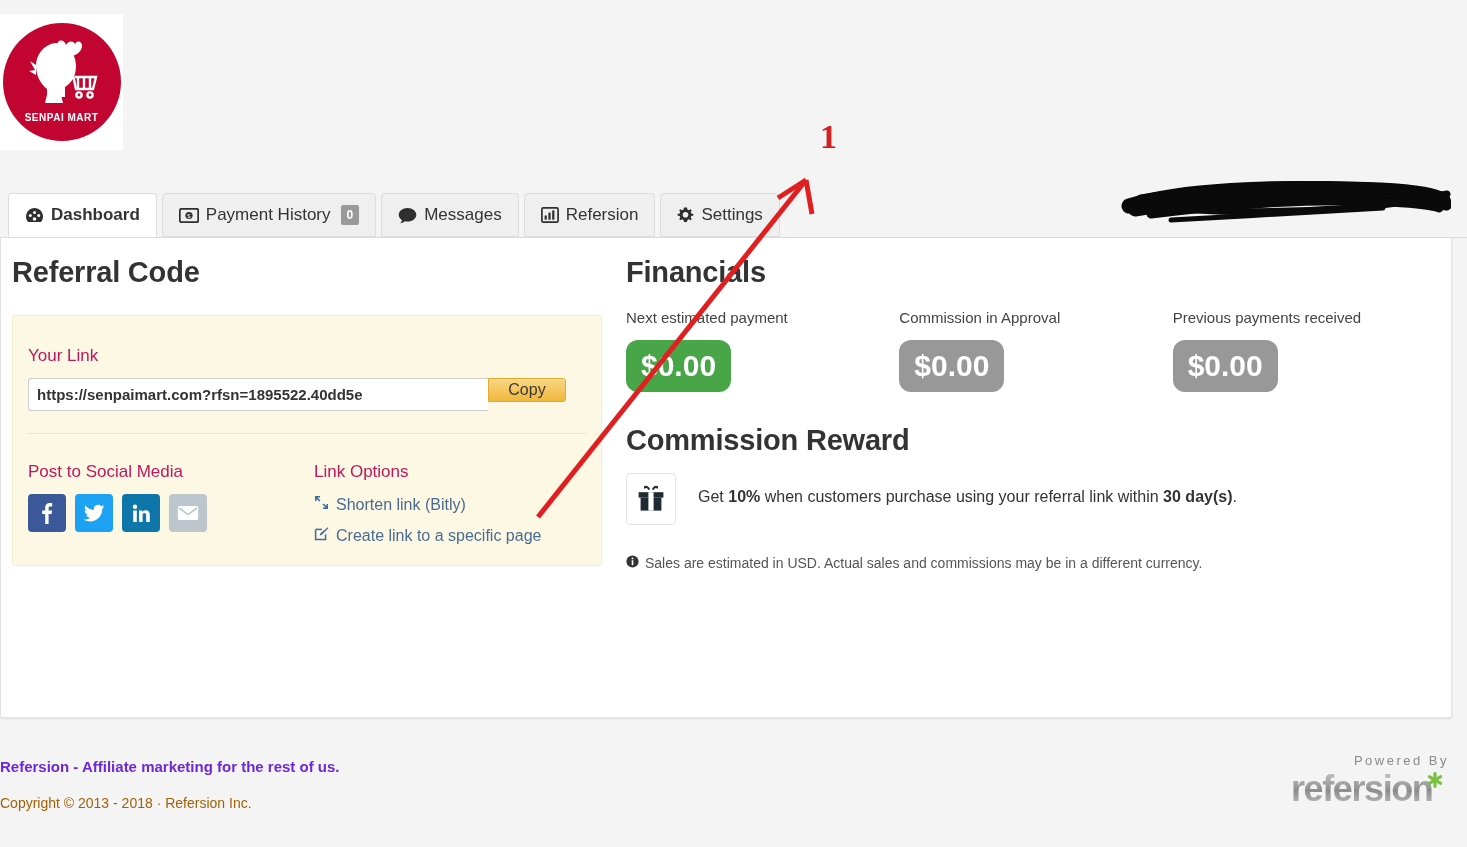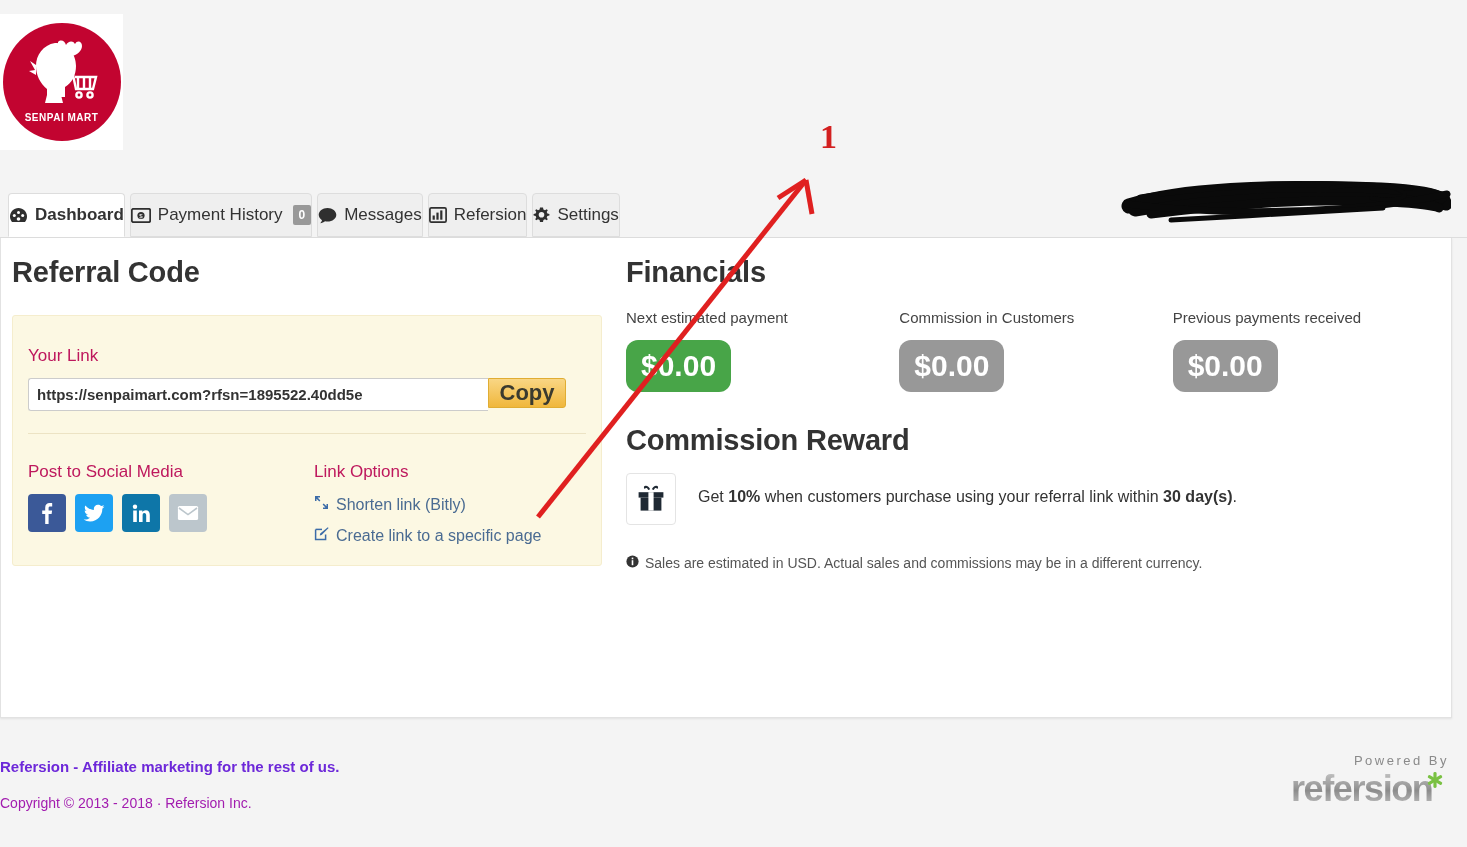--- a/index.html
+++ b/index.html
@@ -32,21 +32,21 @@
   }
 
   
   #tabbar {
     position:absolute; left:0; top:180px; width:1467px; height:58px;
     background:#f4f4f4; border-bottom:1px solid #ddd;
   }
   #tabs { position:absolute; left:8px; bottom:0; display:flex; align-items:flex-end; }
   .tab {
     height:44px; display:flex; align-items:center; gap:7px;
-    padding:0 0; margin-right:5px;
+    padding:0 16px; margin-right:5px;
     font-size:17px; color:#333;
     background:#efefef; border:1px solid #ddd; border-bottom:1px solid #ddd;
     border-radius:4px 4px 0 0; cursor:pointer; white-space:nowrap;
   }
   .tab.active { background:#fff; border-bottom-color:#fff; font-weight:bold; }
   .tab .ic { display:inline-flex; align-items:center; }
   .tab-badge {
     display:inline-block; background:#999; color:#fff; font-size:12px;
     font-weight:bold; line-height:1; padding:4px 6px; border-radius:2px; margin-left:3px;
   }
@@ -74,23 +74,23 @@
   }
   .panel-h { font-size:17px; font-weight:normal; color:#be185d; margin:12px 0 12px 0; }
   .input-row { display:flex; width:538px; height:33px; }
   #link-input {
     flex:1; height:33px; border:1px solid #ccc; border-right:none;
     border-radius:3px 0 0 3px; background:#fff;
     font-size:15px; font-weight:bold; color:#333;
     padding:0 8px; outline:none; font-family:"Liberation Sans", sans-serif;
   }
   #copy-btn {
-    width:78px; height:30px; border:1px solid #e0ad33; border-radius:0 3px 3px 0;
+    width:78px; height:24px; border:1px solid #e0ad33; border-radius:0 3px 3px 0;
     background:linear-gradient(#f9d684,#f0b73c);
-    font-size:22px; font-weight:bold; color:#3a3a2f; cursor:pointer;
+    font-size:16px; font-weight:normal; color:#3a3a2f; cursor:pointer;
     font-family:"Liberation Sans", sans-serif;
   }
   .divider { height:1px; background:#ece3c4; margin:22px 0 16px 0; }
   .panel-cols { display:flex; }
   .social-col { width:286px; }
   .social-row { display:flex; gap:9px; margin-top:11px; }
   .soc {
     width:38px; height:38px; border-radius:4px;
     display:flex; align-items:center; justify-content:center; cursor:pointer;
   }
@@ -133,21 +133,21 @@
   #currency-note {
     margin-top:30px; font-size:14px; color:#555;
     display:flex; align-items:center; gap:6px;
   }
 
   
   #footer { position:absolute; left:0; top:733px; width:1467px; height:114px; }
   #footer-line1 {
     position:absolute; left:0; top:25px; font-size:15px; font-weight:bold; color:#6d28d9;
   }
-  #footer-line2 { position:absolute; left:0; top:62px; font-size:14px; color:#a21caf; }
+  #footer-line2 { position:absolute; left:0; top:62px; font-size:14px; color:#a16207; }
   #powered { position:absolute; right:18px; top:20px; text-align:right; }
   #powered-by {
     font-size:13px; color:#8a8a8a; letter-spacing:2.5px;
     font-family:"Liberation Sans", sans-serif;
   }
   #refersion-logo { display:flex; align-items:flex-start; justify-content:flex-end; margin-top:2px; }
 
   
   #annotation { position:absolute; left:0; top:0; width:1467px; height:847px; pointer-events:none; }
   #anno-num {
@@ -328,21 +328,21 @@
 
   <div class="col-right">
     <h2 class="section">Financials</h2>
 
     <div class="fin-row">
       <div class="fin-cell">
         <div class="fin-label">Next estimated payment</div>
         <div class="fin-value green">$0.00</div>
       </div>
       <div class="fin-cell">
-        <div class="fin-label">Commission in Customers</div>
+        <div class="fin-label">Commission in Approval</div>
         <div class="fin-value gray">$0.00</div>
       </div>
       <div class="fin-cell">
         <div class="fin-label">Previous payments received</div>
         <div class="fin-value gray">$0.00</div>
       </div>
     </div>
 
     <h2 class="section" style="margin-top:32px;margin-bottom:16px;">Commission Reward</h2>
 

